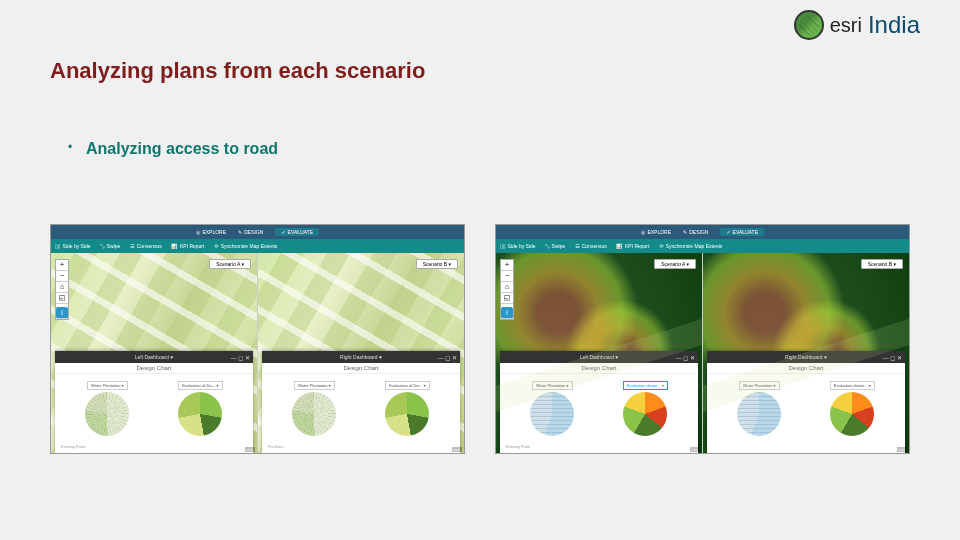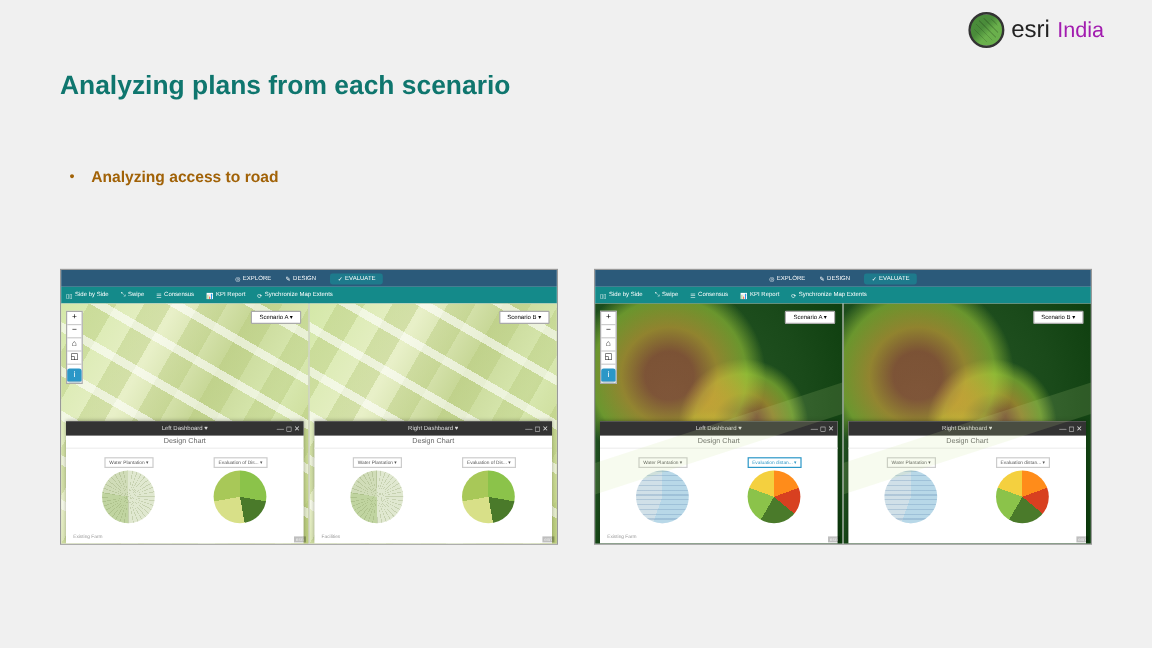--- a/index.html
+++ b/index.html
@@ -1,23 +1,23 @@
 <!DOCTYPE html>
 <html><head>
 <meta charset="utf-8">
 <style>
 *{box-sizing:border-box;margin:0;padding:0}
 body{width:960px;height:540px;background:#f0f0f0;font-family:Arial,Helvetica,sans-serif;position:relative;overflow:hidden}
 .logo{position:absolute;top:10px;right:40px;display:flex;align-items:center;gap:6px}
 .logo-globe{width:30px;height:30px;border-radius:50%;background:linear-gradient(135deg,#4a8c3a 40%,#6ab04c 60%);border:2px solid #333;position:relative}
 .logo-globe::before{content:"";position:absolute;top:3px;left:3px;right:3px;bottom:3px;border-radius:50%;background:repeating-linear-gradient(45deg,transparent,transparent 3px,rgba(0,0,0,.15) 3px,rgba(0,0,0,.15) 4px)}
 .logo-text{font-size:20px;font-weight:400;color:#222}
-.logo-sub{font-size:18px;color:#a21caf;font-weight:300}
-.title{position:absolute;top:58px;left:50px;font-size:22px;color:#0f766e}
-.bullets{position:absolute;top:140px;left:76px;font-size:13px;color:#a16207}
+.logo-sub{font-size:24px;color:#0c4a6e;font-weight:300}
+.title{position:absolute;top:58px;left:50px;font-size:22px;color:#7f1d1d}
+.bullets{position:absolute;top:140px;left:86px;font-size:16px;color:#0f766e}
 .bullets li{list-style:none;margin-bottom:16px;position:relative}
 .bullets li::before{content:"•";position:absolute;left:-18px;font-size:12px}
 .bullets b{font-weight:700}
 .shots{position:absolute;top:224px;left:50px;right:50px;display:flex;gap:30px}
 .shot{flex:1;border:1px solid #999;background:#fff;height:230px;display:flex;flex-direction:column}
 .navbar{height:14px;background:#2b5a7a;display:flex;align-items:center;justify-content:center;gap:12px;color:#fff;font-size:5px}
 .navbar span{display:flex;align-items:center;gap:2px}
 .navbar .active{background:#1e7a8c;padding:1px 6px;border-radius:2px}
 .toolbar{height:14px;background:#148a8a;display:flex;align-items:center;gap:10px;color:#fff;font-size:5px;padding:0 4px}
 .toolbar span{display:flex;align-items:center;gap:2px}

